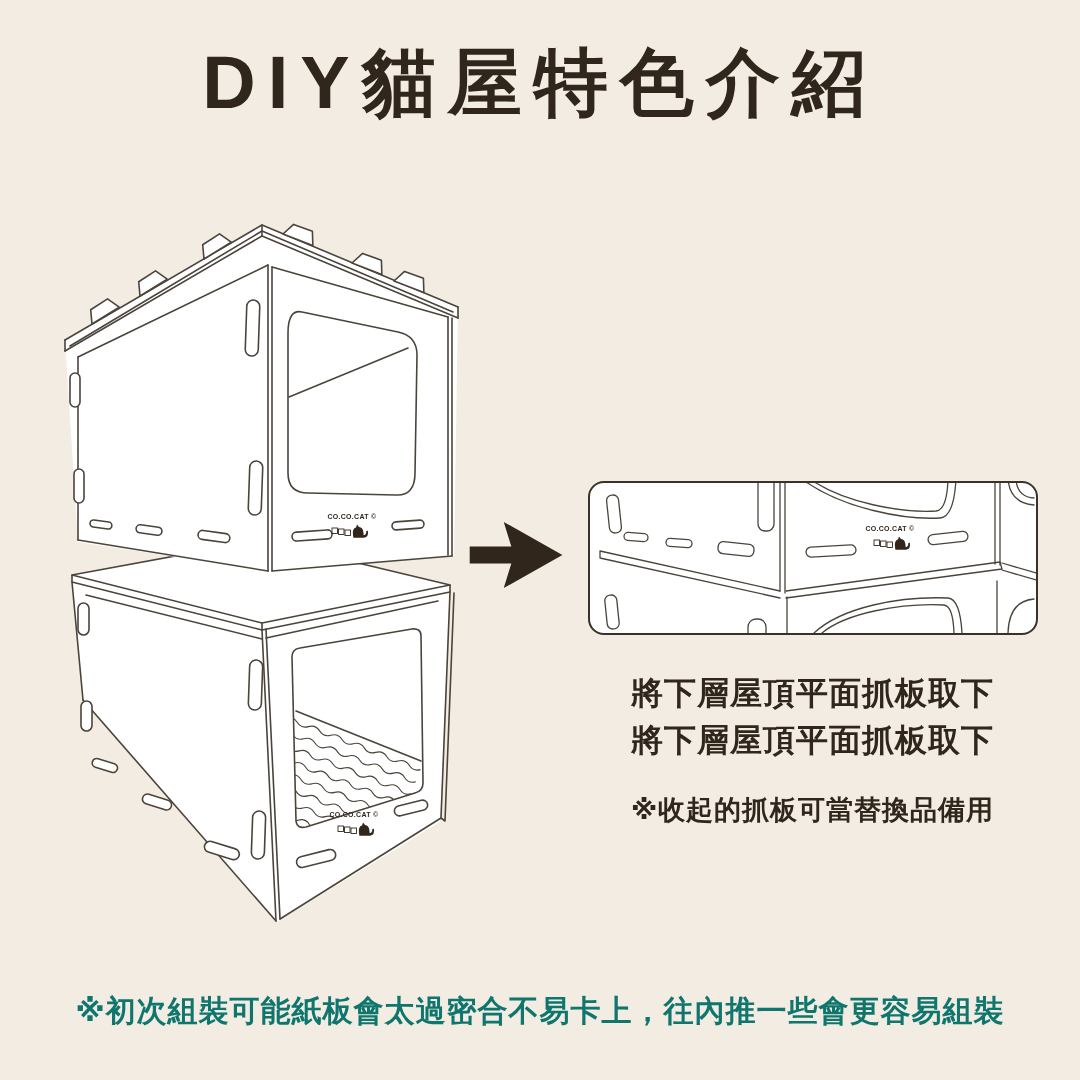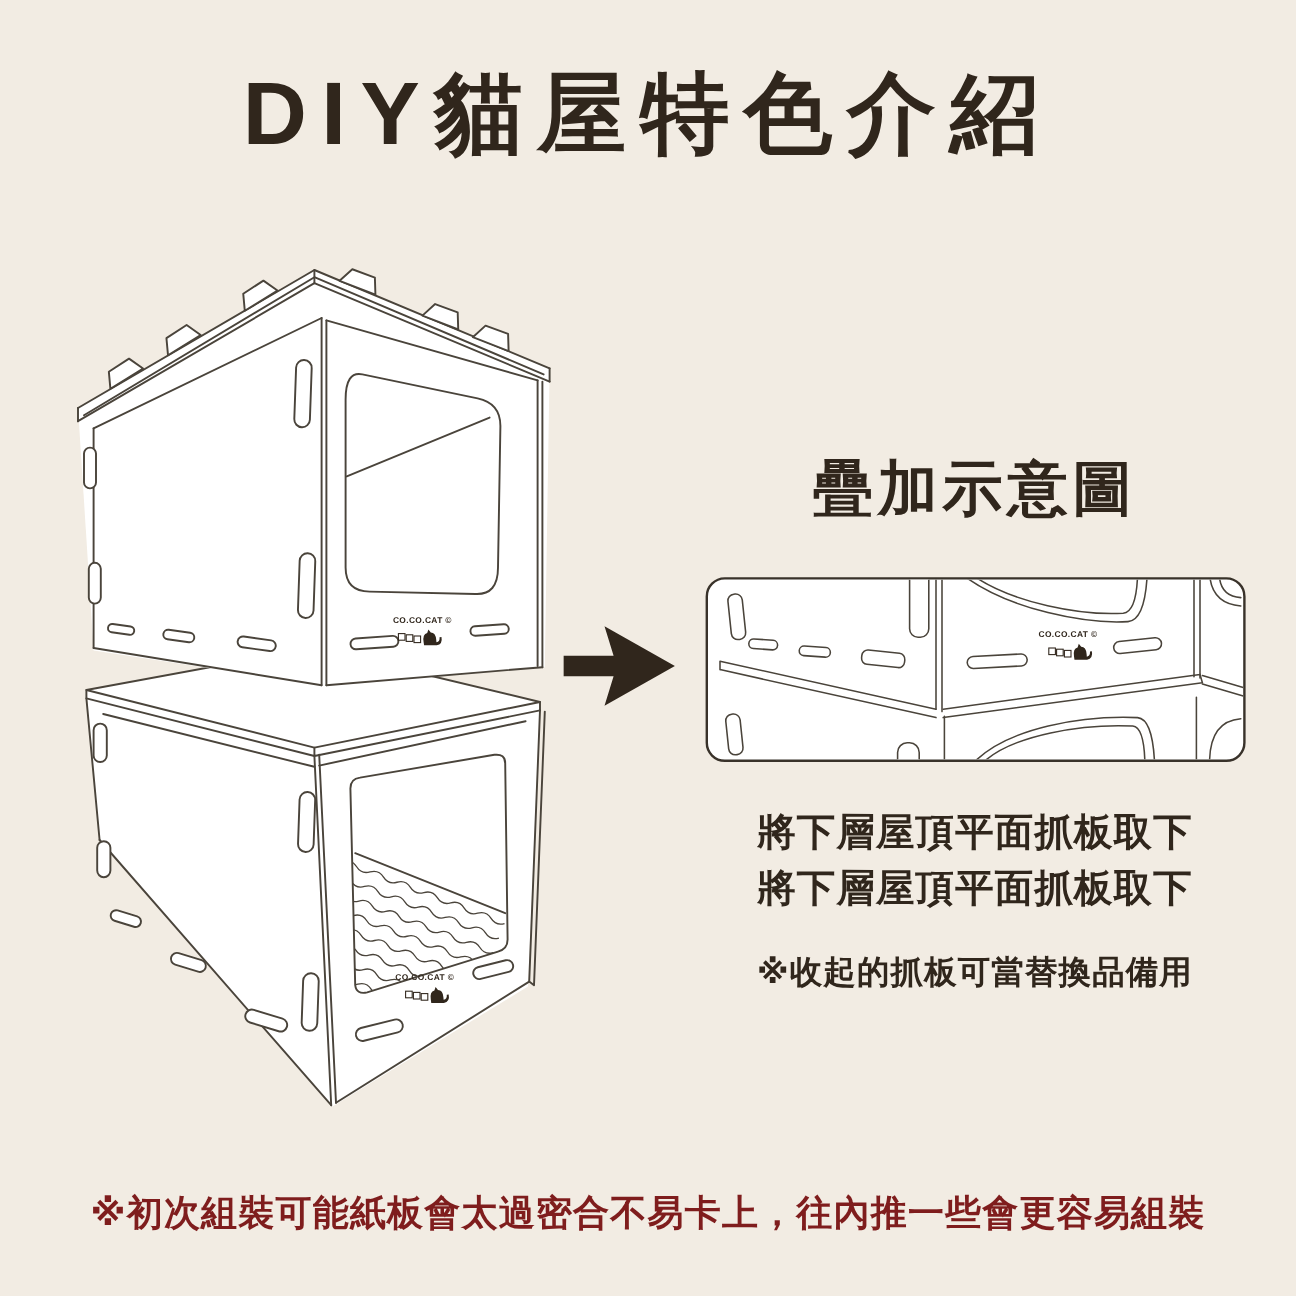--- a/index.html
+++ b/index.html
@@ -4,21 +4,21 @@
 <style>
   html,body{margin:0;padding:0;}
   body{
     width:1080px;height:1080px;
     background:#f2ece3;
     font-family:"Liberation Sans","DejaVu Sans",sans-serif;
     color:#30261c;
   }
   .page{position:relative;width:1080px;height:1080px;background:#f2ece3;overflow:hidden;}
   .title{
-    position:absolute;top:46px;left:0;width:1080px;margin:0;
+    position:absolute;top:34px;left:0;width:1080px;margin:0;
     text-align:center;font-size:74px;font-weight:800;letter-spacing:12px;color:#30261c;
   }
   .illu{position:absolute;left:40px;top:205px;width:520px;height:760px;}
   .arrow{position:absolute;left:468px;top:520px;width:98px;height:70px;}
   .heading{
     position:absolute;left:565px;top:374px;width:495px;margin:0;
     text-align:center;font-size:50px;font-weight:800;letter-spacing:4px;color:#30261c;
   }
   .detailbox{
     position:absolute;left:588px;top:481px;width:446px;height:150px;
@@ -29,21 +29,21 @@
     position:absolute;left:555px;top:670px;width:515px;
     text-align:center;font-size:32px;font-weight:800;line-height:47px;color:#30261c;
   }
   .captions p{margin:0;letter-spacing:1px;}
   .note{
     position:absolute;left:555px;top:792px;width:515px;margin:0;
     text-align:center;font-size:27px;font-weight:800;letter-spacing:1px;color:#30261c;
   }
   .footer{
     position:absolute;left:0;top:991px;width:1080px;margin:0;
-    text-align:center;font-size:30px;font-weight:700;letter-spacing:1px;color:#7f1d1d;
+    text-align:center;font-size:30px;font-weight:700;letter-spacing:1px;color:#0f766e;
   }
   svg .ln{fill:none;stroke:#4a443b;stroke-width:1.6;stroke-linecap:round;stroke-linejoin:round;}
   svg .tn{fill:none;stroke:#4a443b;stroke-width:1.3;stroke-linecap:round;stroke-linejoin:round;}
   svg .fw{fill:#ffffff;stroke:#4a443b;stroke-width:1.6;stroke-linejoin:round;}
   svg .fwt{fill:#ffffff;stroke:#4a443b;stroke-width:1.3;stroke-linejoin:round;}
   svg .body{fill:#ffffff;stroke:none;}
   svg .wv{fill:none;stroke:#4a443b;stroke-width:1.1;}
   svg .brandtext{font-family:"Liberation Sans","DejaVu Sans",sans-serif;font-size:7px;font-weight:700;fill:#30261c;letter-spacing:.3px;}
   svg .mk{fill:#30261c;}
   svg .mko{fill:none;stroke:#30261c;stroke-width:.9;}
@@ -158,21 +158,20 @@
         <text class="brandtext" x="312" y="314" text-anchor="middle">CO.CO.CAT ©</text>
         <use href="#brandmark" transform="translate(292,318)"></use>
       </g>
     </g>
   </svg>
 
   <svg class="arrow" viewBox="0 0 100 74">
     <polygon points="0,28 44,28 36,2 98,37 36,72 44,46 0,46"></polygon>
   </svg>
 
-  <h2 class="heading">疊加示意圖</h2>
 
   <div class="detailbox">
     <svg viewBox="0 0 446 150">
 
       <path class="tn" d="M190,0 L190,108 M195,0 L195,110 M197,114 L197,150"></path>
 
       <path class="tn" d="M405,0 L405,81 M410,0 L410,82 M407,98 L407,150"></path>
 
       <path class="tn" d="M10,68 L190,108 M10,75 L190,115 M10,68 L10,75"></path>
       <path class="tn" d="M196,108 L410,79 M196,115 L412,86 M410,79 L412,86"></path>

